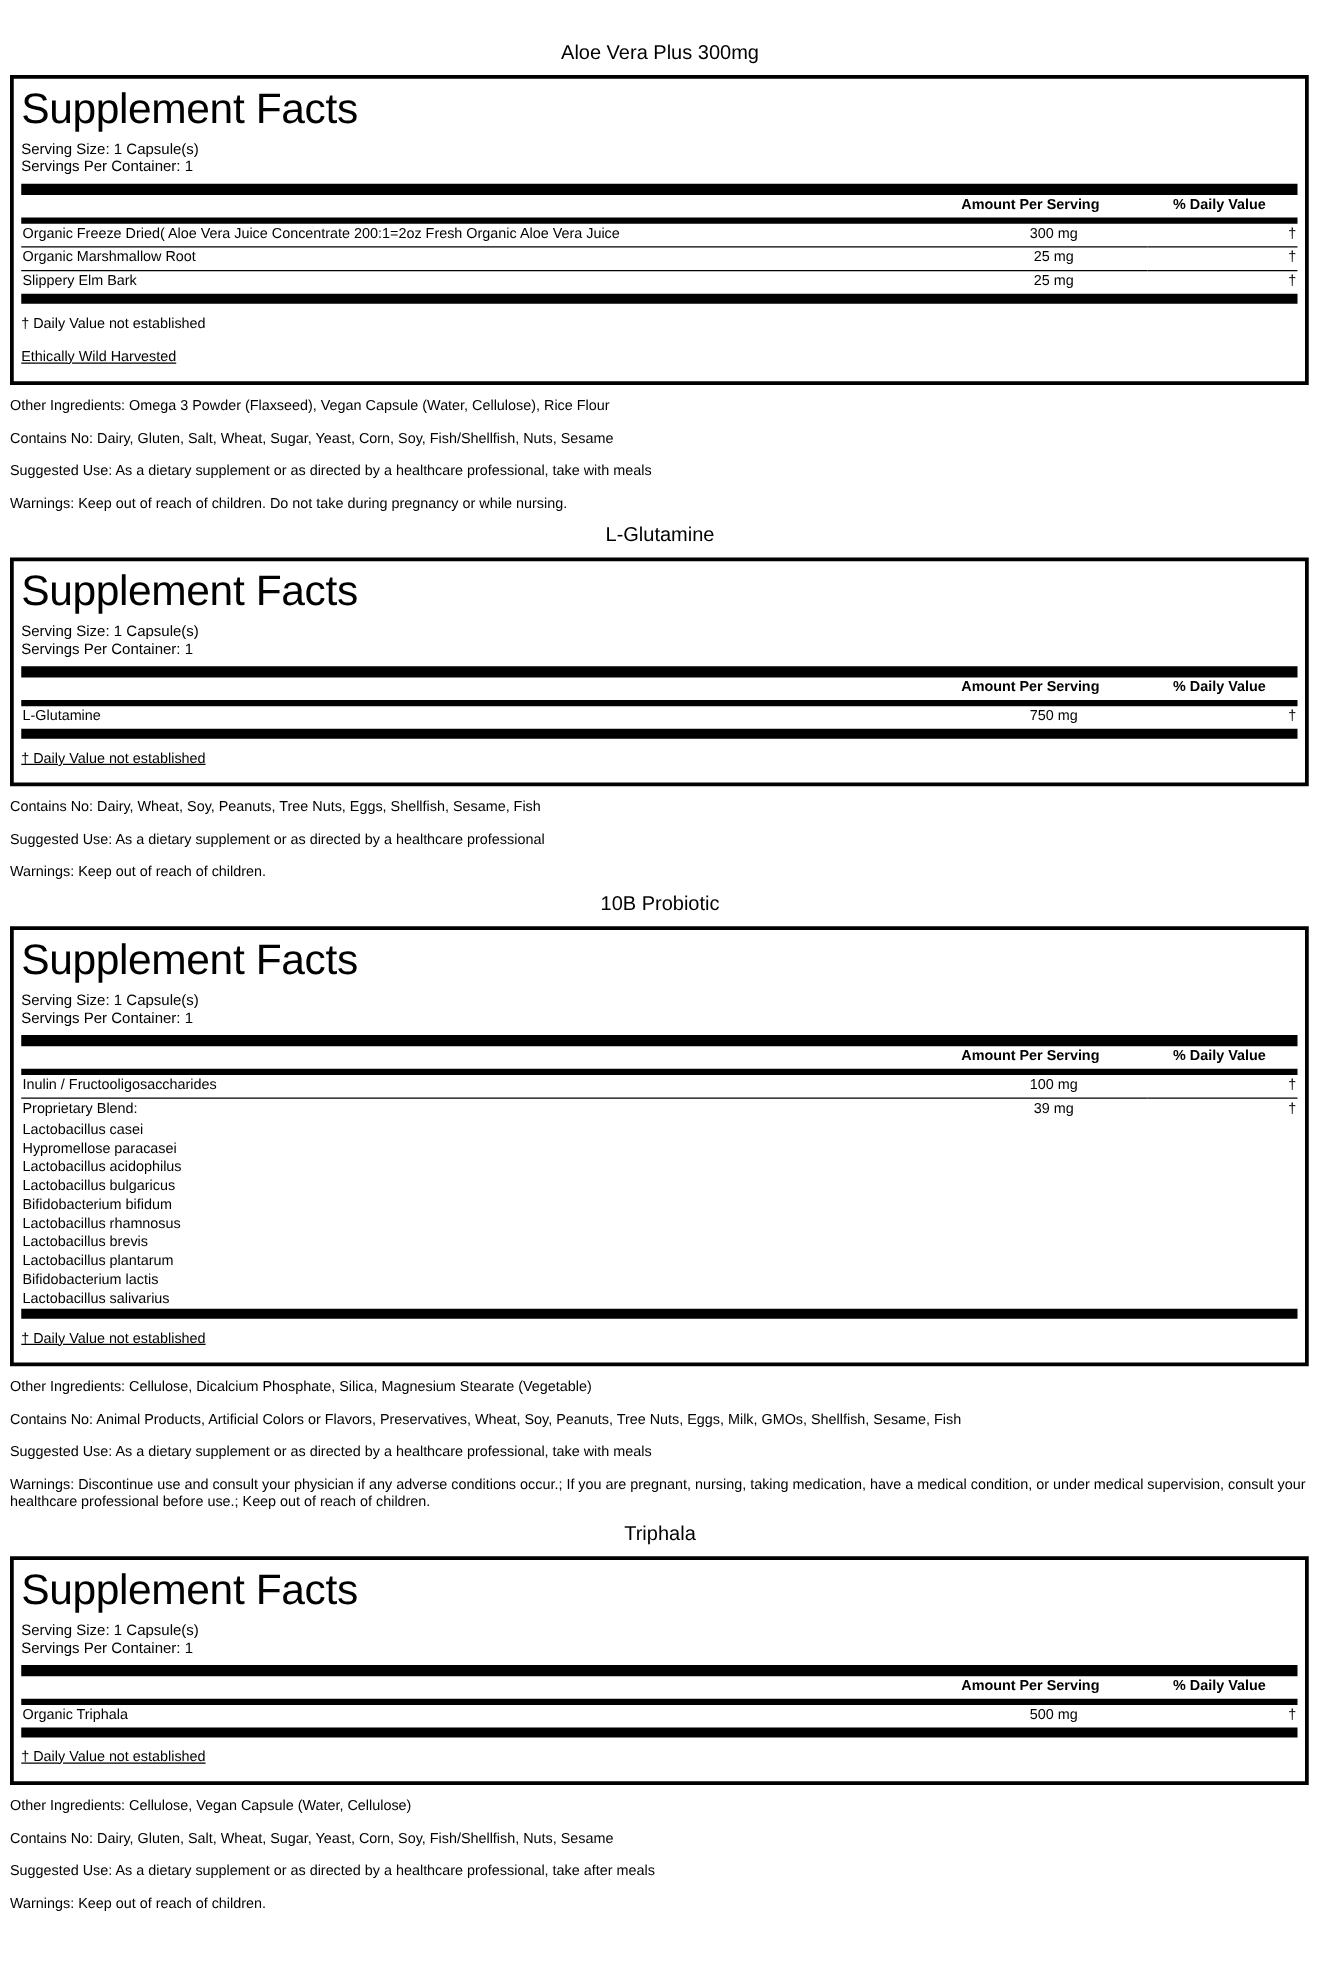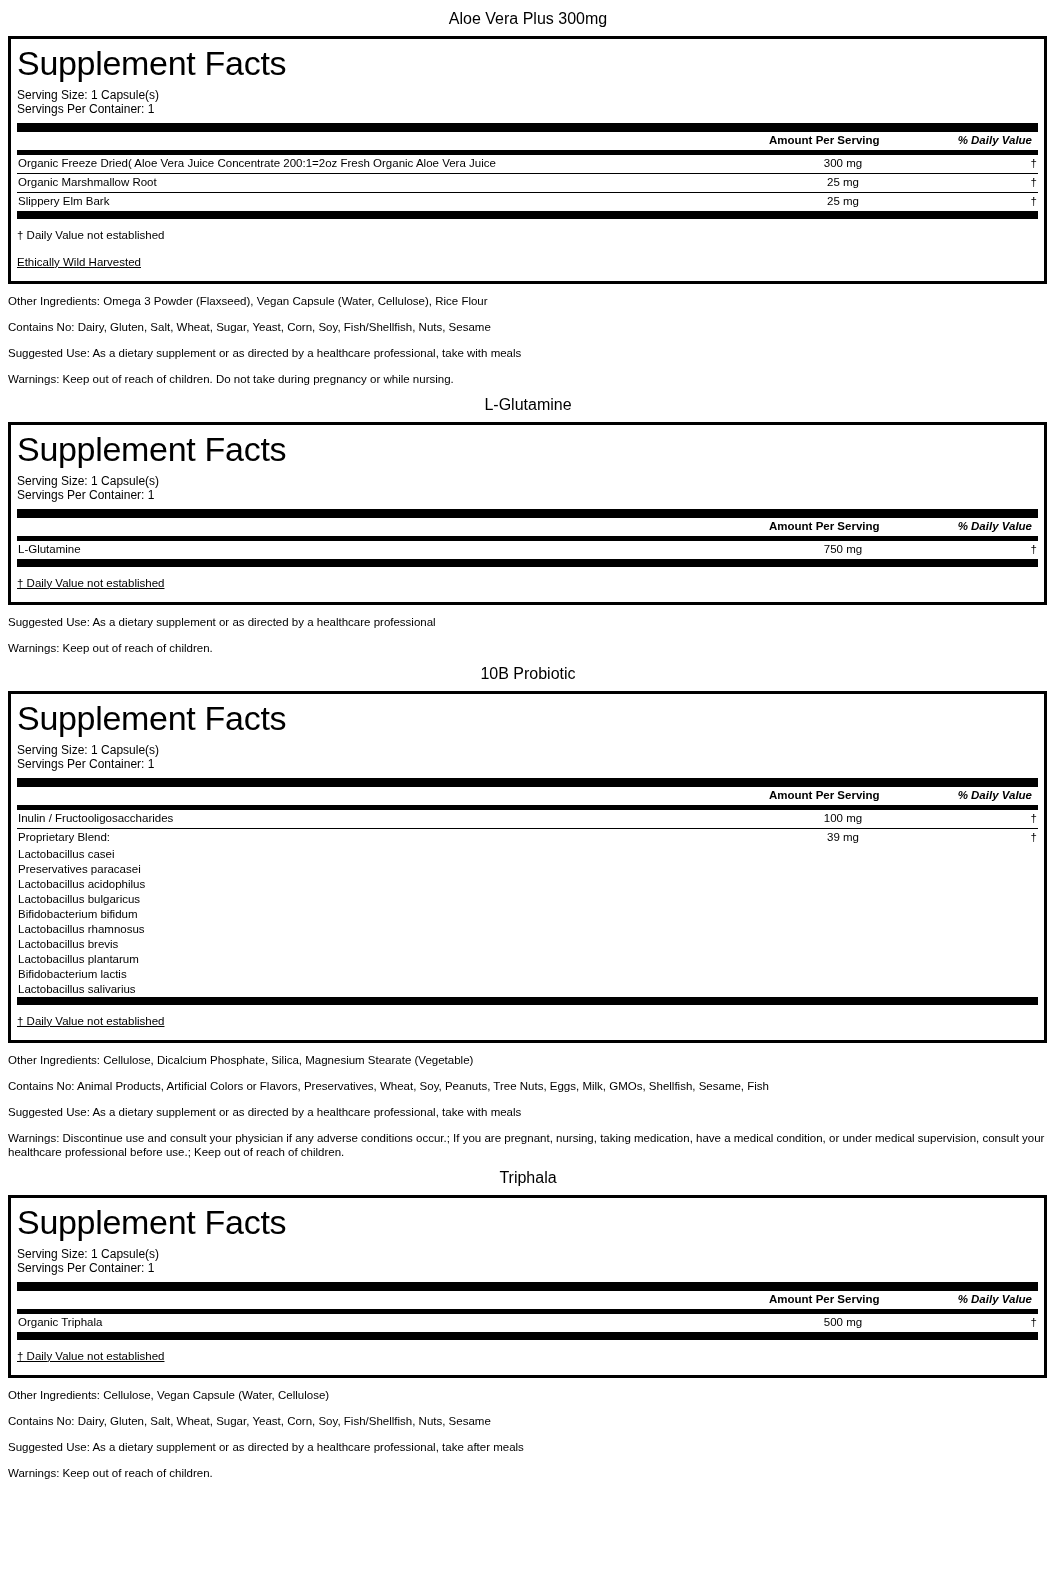--- a/index.html
+++ b/index.html
@@ -11,20 +11,21 @@
   }
   body {
     width: 1056px;
     font-family: "Liberation Sans", sans-serif;
     color: #000000;
     -webkit-font-smoothing: antialiased;
   }
   .page {
     width: 964px;
     padding: 0;
+    margin-top: 24px;
   }
 
   
   .product-block { width: 1056px; }
 
   .product-title {
     text-align: center;
     font-size: 16px;
     font-weight: 400;
     line-height: 1.2;
@@ -80,21 +81,21 @@
     vertical-align: baseline;
   }
   .col-head-row th {
     font-weight: bold;
     font-size: 11.5px;
     padding-top: 4px;
     padding-bottom: 4px;
   }
   .col-head-row th.h-name { text-align: left; }
   .col-head-row th.h-amt  { text-align: left; }
-  .col-head-row th.h-dv   { text-align: right; padding-right: 6px; font-style: italic; }
+  .col-head-row th.h-dv   { text-align: center; padding-right: 6px; }
 
   tr.nut-row td { border-top: 1px solid #000; }
   tr.nut-row.first-row td { border-top: none; }
   td.n-name { text-align: left; }
   td.n-amt  { text-align: center; }
   td.n-dv   { text-align: right; padding-right: 6px; }
 
   tr.sub-row td {
     border-top: none;
     padding-top: 1px;
@@ -229,20 +230,21 @@
                 </tr>
               </tbody>
             </table>
             <div class="bar-close"></div>
             <div class="footnotes">
               <div class="fn">† Daily Value not established</div>
             </div>
           </div>
         </div>
         <div class="outer-notes">
+          <div class="note">Contains No: Dairy, Wheat, Soy, Peanuts, Tree Nuts, Eggs, Shellfish, Sesame, Fish</div>
           <div class="note">Suggested Use: As a dietary supplement or as directed by a healthcare professional</div>
           <div class="note">Warnings: Keep out of reach of children.</div>
         </div>
       </div>
       <div class="product-block">
         <div class="product-title">10B Probiotic</div>
         <div class="sf-panel">
           <div class="sf-inner">
             <div class="sf-title">Supplement Facts</div>
             <div class="serving-lines">
@@ -281,21 +283,21 @@
                   <td class="n-name">Proprietary Blend:</td>
                   <td class="n-amt">39 mg</td>
                   <td class="n-dv">†</td>
                 </tr>
                 <tr class="sub-row">
                   <td class="n-sub">Lactobacillus casei</td>
                   <td class="n-amt"></td>
                   <td class="n-dv"></td>
                 </tr>
                 <tr class="sub-row">
-                  <td class="n-sub">Preservatives paracasei</td>
+                  <td class="n-sub">Hypromellose paracasei</td>
                   <td class="n-amt"></td>
                   <td class="n-dv"></td>
                 </tr>
                 <tr class="sub-row">
                   <td class="n-sub">Lactobacillus acidophilus</td>
                   <td class="n-amt"></td>
                   <td class="n-dv"></td>
                 </tr>
                 <tr class="sub-row">
                   <td class="n-sub">Lactobacillus bulgaricus</td>

